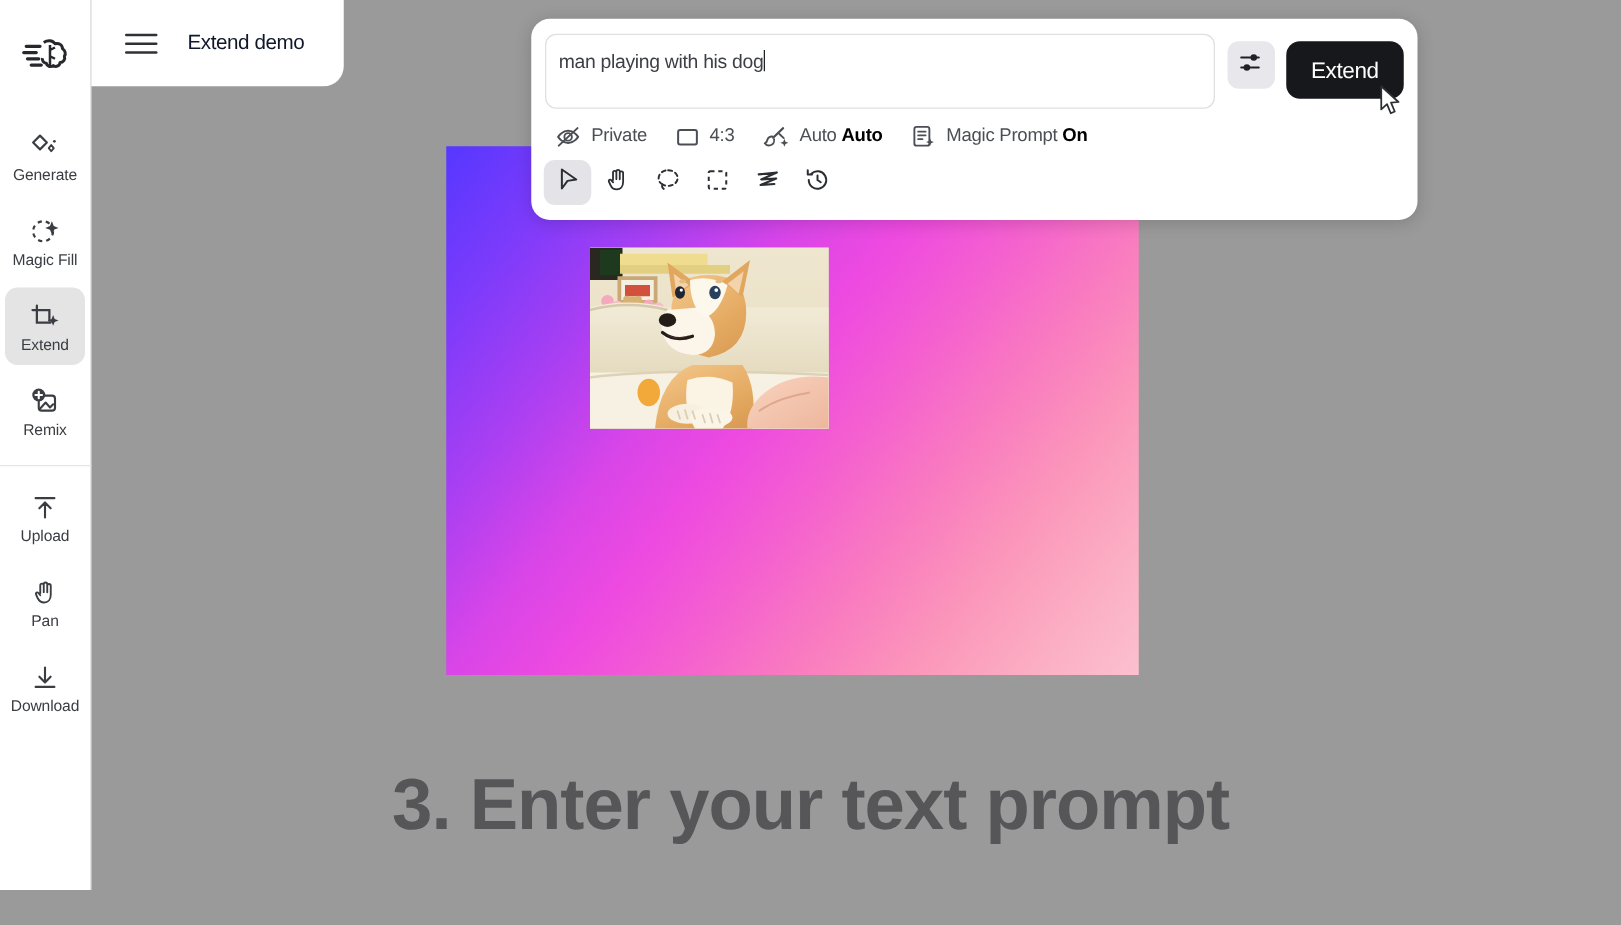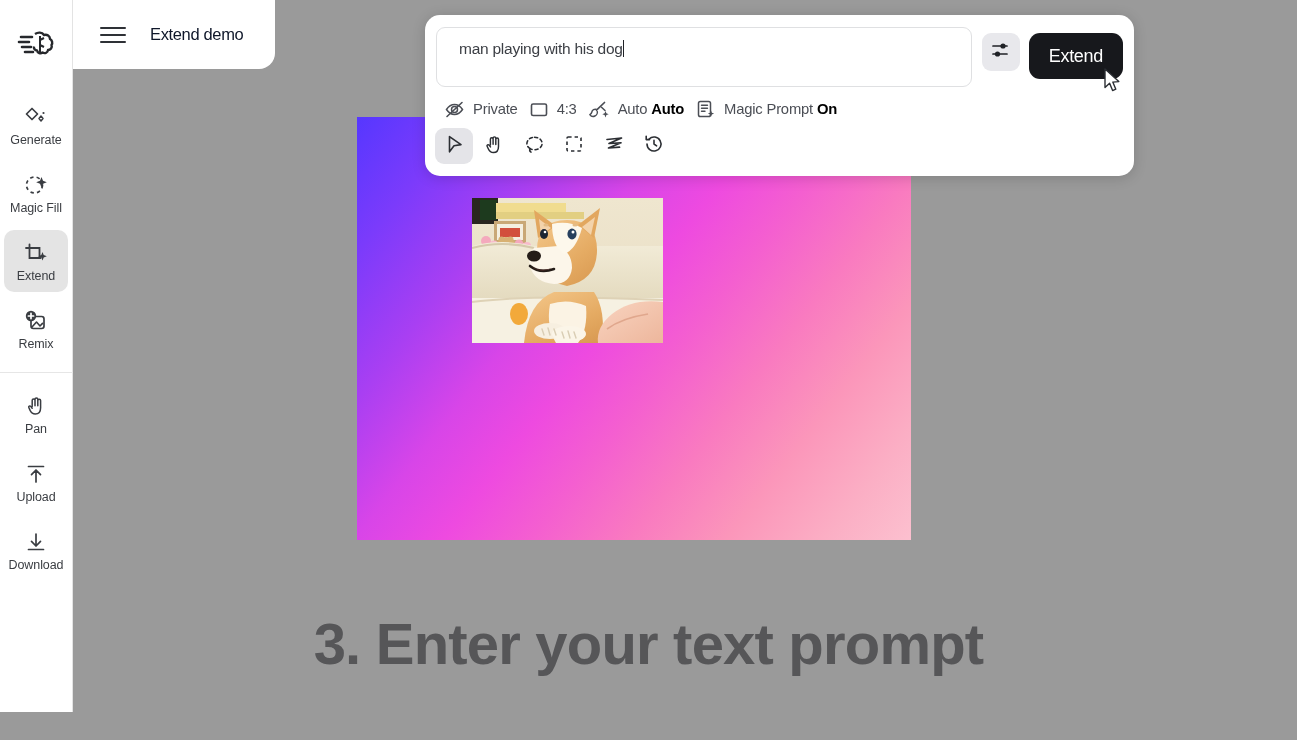--- a/index.html
+++ b/index.html
@@ -159,21 +159,21 @@
     display: flex;
     align-items: flex-start;
     padding: 12px 11px 0 11px;
   }
   #prompt-box {
     flex: 1;
     height: 60px;
     border: 1px solid #dfe0e2;
     border-radius: 9px;
     box-sizing: border-box;
-    padding: 12px 22px;
+    padding: 12px 10px;
     display: flex;
     align-items: flex-start;
   }
   #prompt-text {
     font-size: 15.5px;
     color: #3c3f45;
     letter-spacing: -0.25px;
     line-height: 18px;
     position: relative;
     white-space: pre;
@@ -214,21 +214,21 @@
     letter-spacing: -0.3px;
     cursor: pointer;
     flex-shrink: 0;
   }
 
   
   #options-row {
     display: flex;
     align-items: center;
     padding: 12px 0 0 19px;
-    gap: 11px;
+    gap: 22px;
   }
   .opt {
     display: flex;
     align-items: center;
     gap: 8px;
     cursor: pointer;
     white-space: nowrap;
   }
   .opt-text {
     font-size: 14.8px;
@@ -344,34 +344,34 @@
   </div>
 
   <div class="nav-divider"></div>
 
   <div>
 
 
     <div class="nav-item">
       <span class="nav-icon">
         <svg width="24" height="24" viewBox="0 0 24 24">
-          <path d="M8.2 12.5V6.3a1.4 1.4 0 0 1 2.8 0v5.4M11 11.6V5.4a1.4 1.4 0 0 1 2.8 0v6.2M13.8 11.8V6.6a1.4 1.4 0 0 1 2.8 0v7.1c0 3.9-2.2 6.3-5.3 6.3-2.6 0-4.1-1.3-5.2-3.6l-1.3-2.9c-.5-1.1 1-2.2 1.9-1.1l1.5 1.8" fill="none" stroke="#3a3d42" stroke-width="1.5" stroke-linejoin="round" stroke-linecap="round"></path>
-        </svg>
-      </span>
-      <span class="nav-label">Pan</span>
+          <path d="M4.5 4.5h15" stroke="#3a3d42" stroke-width="1.7" stroke-linecap="round"></path>
+          <path d="M12 20V8M12 8 L7.5 12.6M12 8 L16.5 12.6" fill="none" stroke="#3a3d42" stroke-width="1.7" stroke-linecap="round" stroke-linejoin="round"></path>
+        </svg>
+      </span>
+      <span class="nav-label">Upload</span>
     </div>
 
     <div class="nav-item">
       <span class="nav-icon">
         <svg width="24" height="24" viewBox="0 0 24 24">
-          <path d="M4.5 4.5h15" stroke="#3a3d42" stroke-width="1.7" stroke-linecap="round"></path>
-          <path d="M12 20V8M12 8 L7.5 12.6M12 8 L16.5 12.6" fill="none" stroke="#3a3d42" stroke-width="1.7" stroke-linecap="round" stroke-linejoin="round"></path>
-        </svg>
-      </span>
-      <span class="nav-label">Upload</span>
+          <path d="M8.2 12.5V6.3a1.4 1.4 0 0 1 2.8 0v5.4M11 11.6V5.4a1.4 1.4 0 0 1 2.8 0v6.2M13.8 11.8V6.6a1.4 1.4 0 0 1 2.8 0v7.1c0 3.9-2.2 6.3-5.3 6.3-2.6 0-4.1-1.3-5.2-3.6l-1.3-2.9c-.5-1.1 1-2.2 1.9-1.1l1.5 1.8" fill="none" stroke="#3a3d42" stroke-width="1.5" stroke-linejoin="round" stroke-linecap="round"></path>
+        </svg>
+      </span>
+      <span class="nav-label">Pan</span>
     </div>
 
     <div class="nav-item">
       <span class="nav-icon">
         <svg width="24" height="24" viewBox="0 0 24 24">
           <path d="M12 4v12M12 16 L7.5 11.4M12 16 L16.5 11.4" fill="none" stroke="#3a3d42" stroke-width="1.7" stroke-linecap="round" stroke-linejoin="round"></path>
           <path d="M4.5 19.5h15" stroke="#3a3d42" stroke-width="1.7" stroke-linecap="round"></path>
         </svg>
       </span>
       <span class="nav-label">Download</span>

